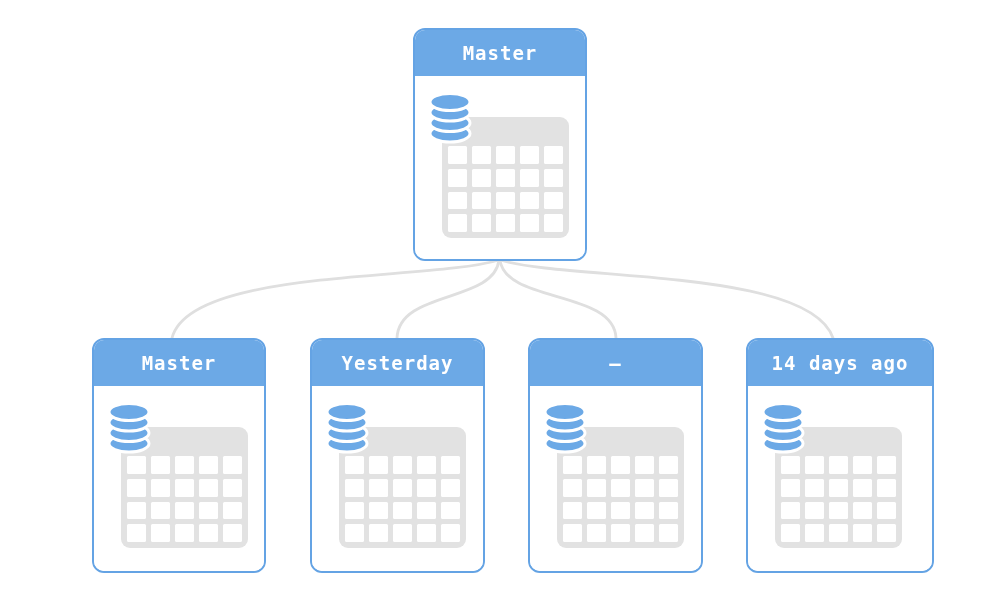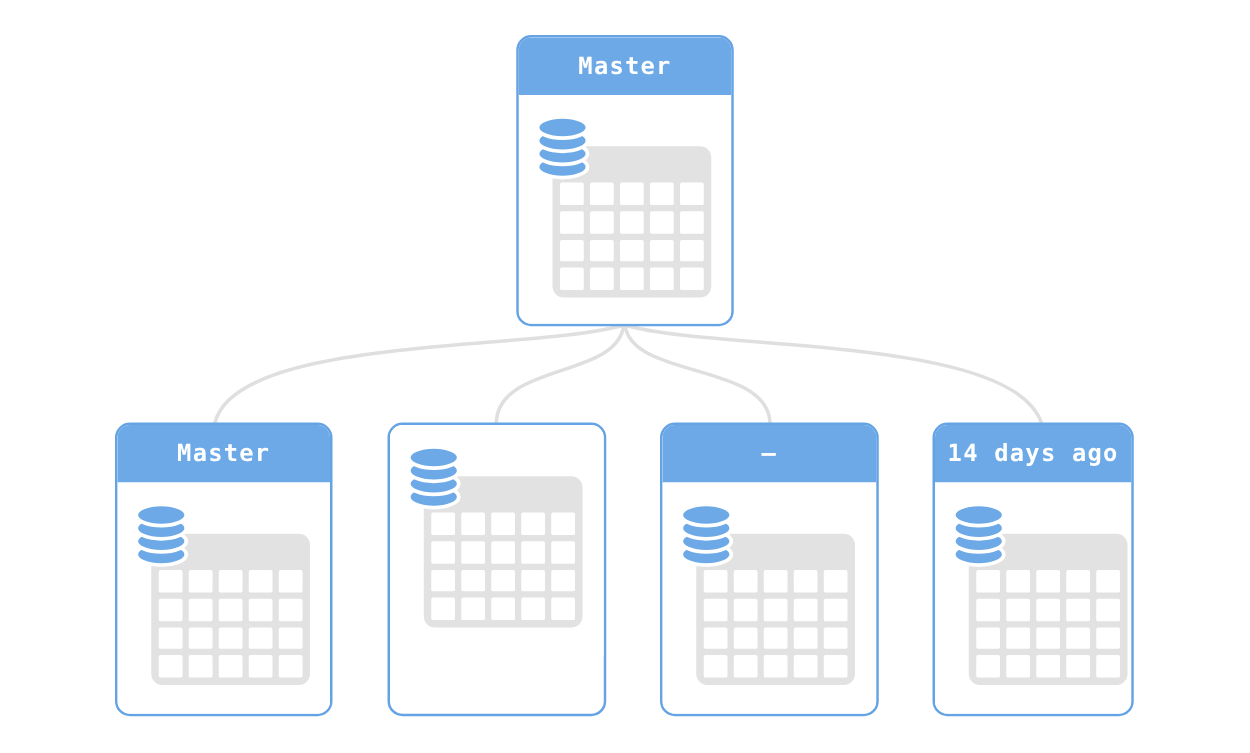--- a/index.html
+++ b/index.html
@@ -47,21 +47,21 @@
   }
   .cell{background:#fff;border-radius:1.5px;}
 
   .db{position:absolute;left:13px;top:14px;width:46px;height:54px;z-index:2;}
   .db ellipse{fill:var(--blue,#6ca9e6);stroke:#fff;stroke-width:3;}
 
   .card.master    {left:413px;top:28px; width:174px;height:233px;}
   .card.today     {left:92px; top:338px;width:174px;height:235px;}
   .card.yesterday {left:310px;top:338px;width:175px;height:235px;}
   .card.rangegap  {left:528px;top:338px;width:175px;height:235px;}
-  .card.days14    {left:746px;top:338px;width:161px;height:235px;}
+  .card.days14    {left:746px;top:338px;width:188px;height:235px;}
 </style>
 </head>
 <body>
 
 <div id="stage">
 
   <svg id="edges" width="1000" height="602" viewBox="0 0 1000 602">
     <path d="M499,260 C430,281 190,268 172,338"></path>
     <path d="M499,260 C494,303 399,290 397,338"></path>
     <path d="M500,260 C505,303 614,290 616,338"></path>
@@ -138,20 +138,23 @@
       <svg class="db" viewBox="0 0 46 54">
         <ellipse cx="22" cy="43.5" rx="20" ry="8.5"></ellipse>
         <ellipse cx="22" cy="33" rx="20" ry="8.5"></ellipse>
         <ellipse cx="22" cy="22.5" rx="20" ry="8.5"></ellipse>
         <ellipse cx="22" cy="12" rx="20" ry="8.5"></ellipse>
       </svg>
     </div>
   </div>
 
   <div class="card yesterday">
+    <div class="hdr">
+      <span>Yesterday</span>
+    </div>
     <div class="bod">
       <div class="cal">
         <div class="grid">
             <div class="cell"></div>
             <div class="cell"></div>
             <div class="cell"></div>
             <div class="cell"></div>
             <div class="cell"></div>
             <div class="cell"></div>
             <div class="cell"></div>

